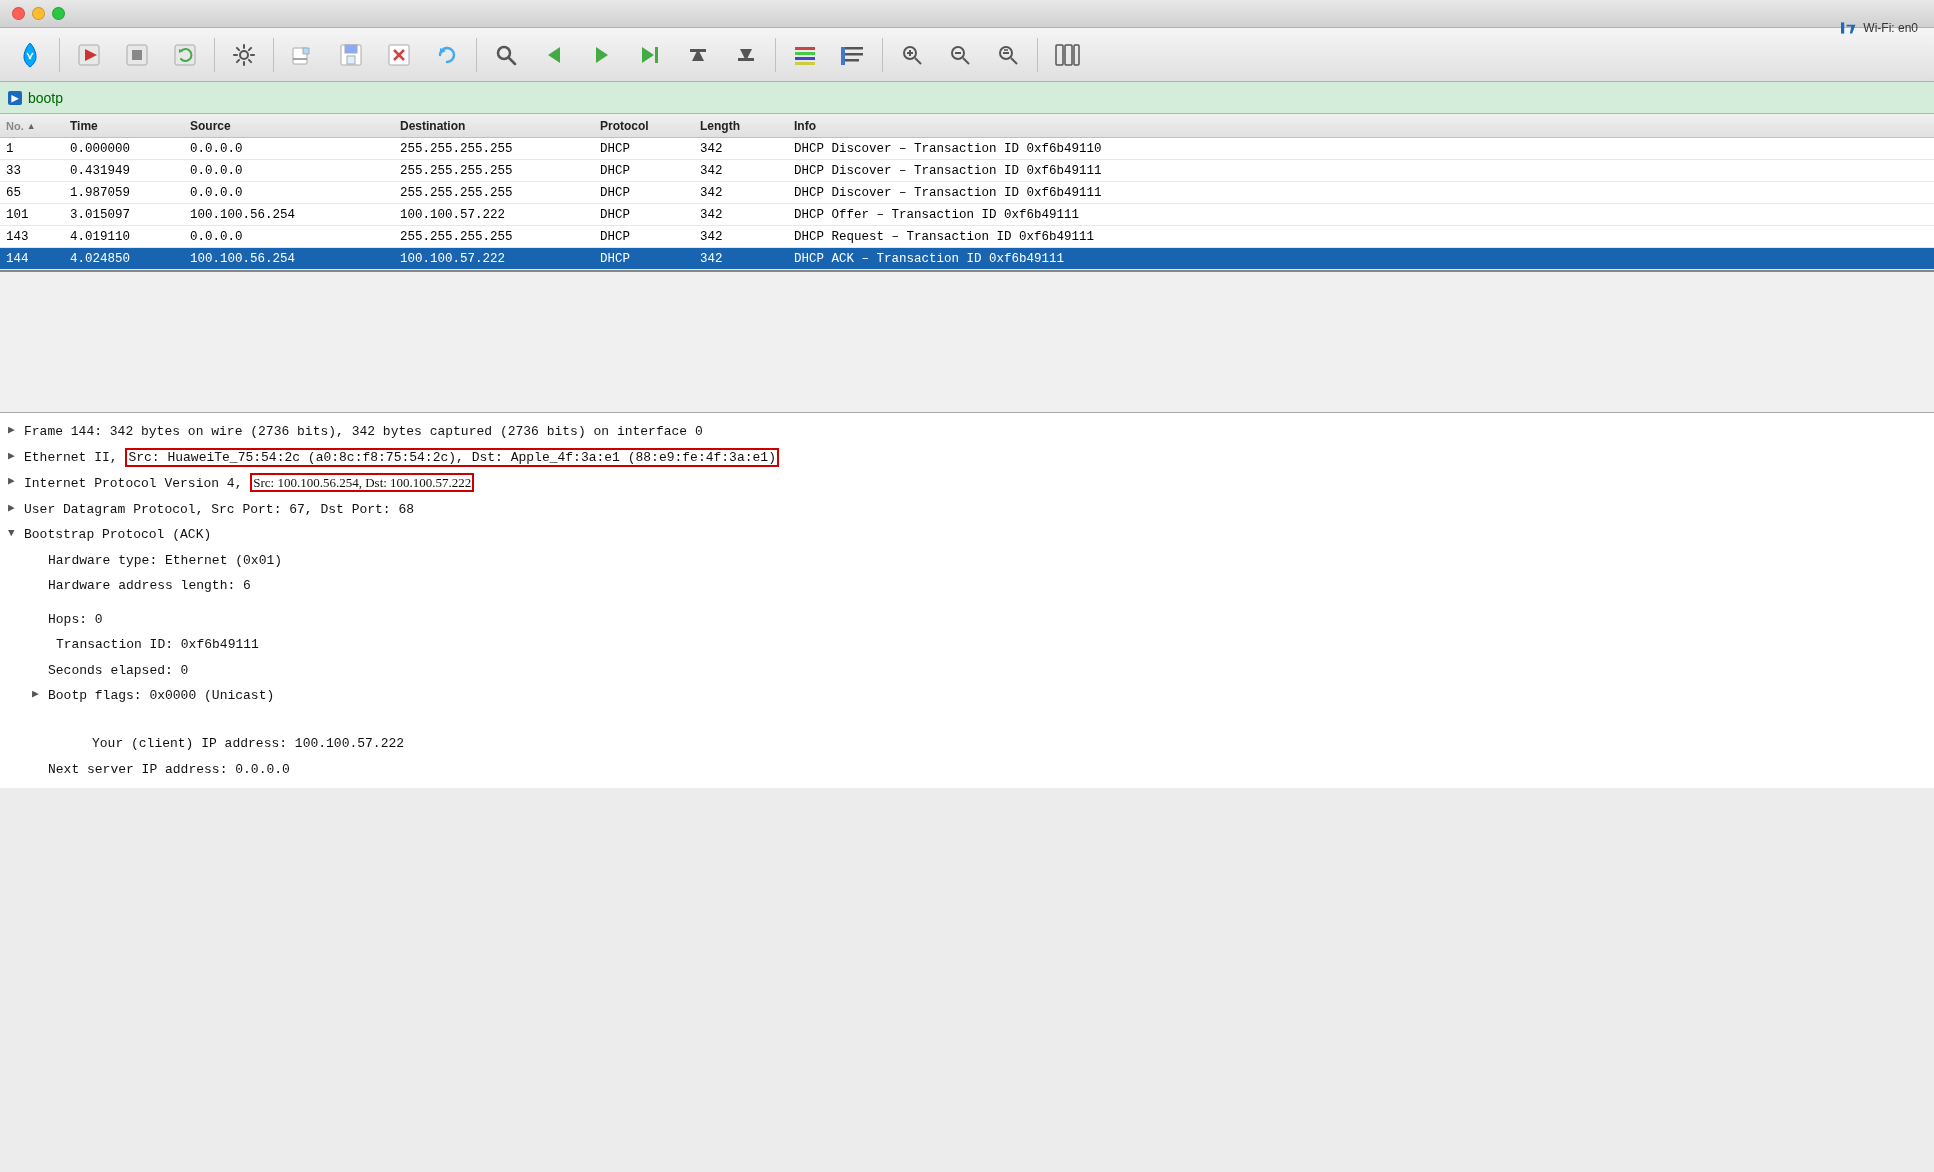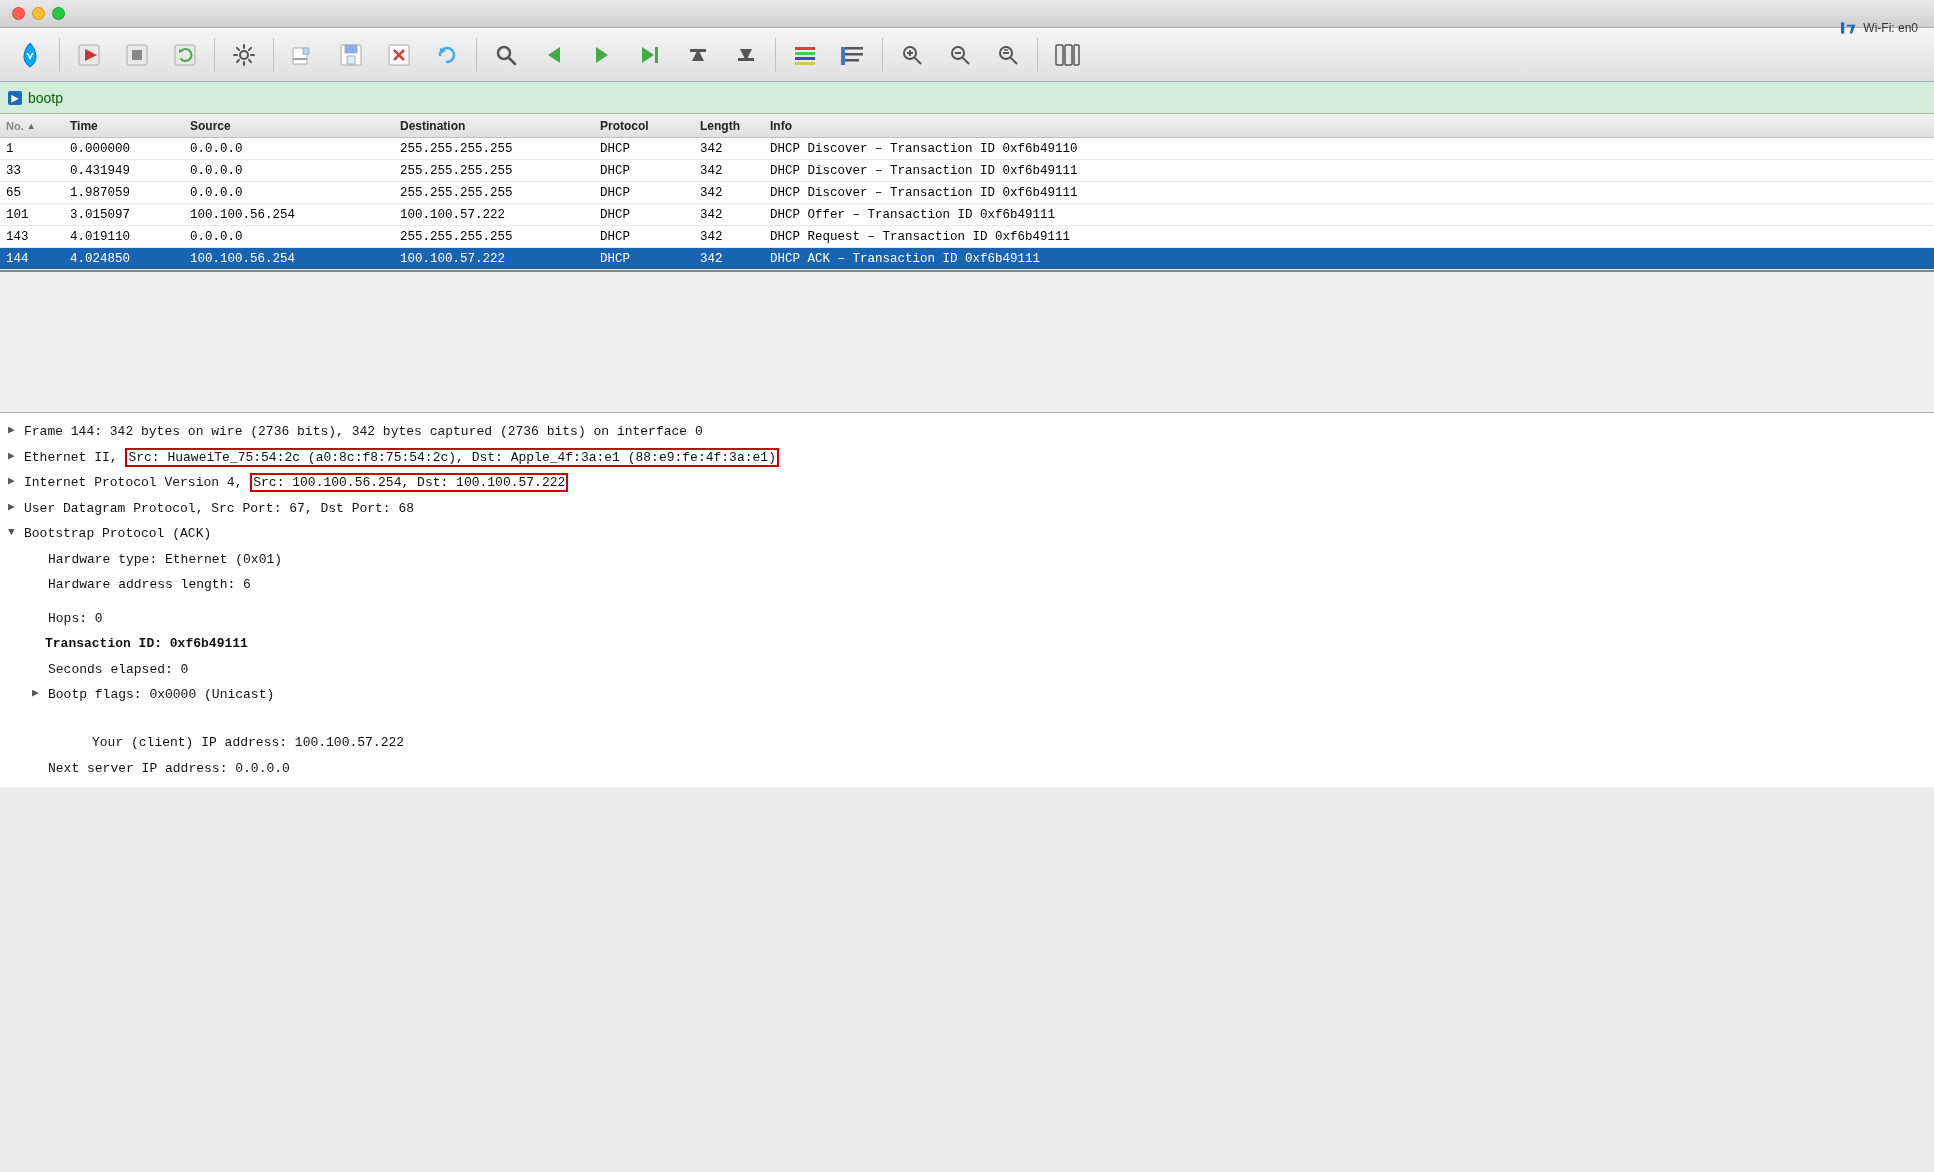--- a/index.html
+++ b/index.html
@@ -128,21 +128,21 @@
       font-size: 12px;
       font-weight: 600;
       color: #222;
       padding: 0;
     }
     .col-no { width: 70px; padding-left: 6px; display: flex; align-items: center; gap: 3px; }
     .col-time { width: 120px; }
     .col-src { width: 210px; }
     .col-dst { width: 200px; }
     .col-proto { width: 100px; }
-    .col-len { width: 70px; }
+    .col-len { width: 94px; }
     .col-info { flex: 1; }
 
     .packet-row {
       display: flex;
       align-items: center;
       height: 22px;
       border-bottom: 1px solid #e8e8e8;
       font-size: 12.5px;
       font-family: "Menlo", "Courier New", monospace;
       cursor: pointer;
@@ -471,21 +471,21 @@
   <div class="detail-row">
     <span class="expand-icon">▶</span>
     <span class="detail-text">
       <span>Ethernet II, </span><span style="display:inline; border: 2px solid #cc0000; padding: 0 1px;">Src: HuaweiTe_75:54:2c (a0:8c:f8:75:54:2c), Dst: Apple_4f:3a:e1 (88:e9:fe:4f:3a:e1)</span>
     </span>
   </div>
 
   <div class="detail-row">
     <span class="expand-icon">▶</span>
     <span class="detail-text">
-      <span>Internet Protocol Version 4, </span><span style="display:inline; border: 2px solid #cc0000; padding: 0 1px;">Src: 100.100.56.254, Dst: 100.100.57.222</span>
+      <span>Internet Protocol Version 4, </span><span style="display:inline; border: 2px solid #cc0000; padding: 0 1px; font-family: Liberation Serif, serif;">Src: 100.100.56.254, Dst: 100.100.57.222</span>
     </span>
   </div>
 
   <div class="detail-row">
     <span class="expand-icon">▶</span>
     <span class="detail-text">User Datagram Protocol, Src Port: 67, Dst Port: 68</span>
   </div>
 
   <div class="detail-row">
     <span class="expand-icon">▼</span>
@@ -498,21 +498,21 @@
     <span class="detail-text">Hardware type: Ethernet (0x01)</span>
   </div>
       <div class="detail-row" style="padding-left: 32px;">
     <span class="expand-icon">&nbsp;</span>
     <span class="detail-text">Hardware address length: 6</span>
   </div>
       <div class="detail-row" style="padding-left: 32px; margin-top: 8px;">
     <span class="expand-icon">&nbsp;</span>
     <span class="detail-text">Hops: 0</span>
   </div>
-      <div class="detail-row" style="padding-left: 29px; font-weight: bold;">
+      <div class="detail-row" style="padding-left: 40px;">
     <span class="expand-icon">&nbsp;</span>
     <span class="detail-text">Transaction ID: 0xf6b49111</span>
   </div>
       <div class="detail-row" style="padding-left: 32px;">
     <span class="expand-icon">&nbsp;</span>
     <span class="detail-text">Seconds elapsed: 0</span>
   </div>
       <div class="detail-row" style="padding-left: 32px;">
     <span class="expand-icon">▶</span>
     <span class="detail-text">Bootp flags: 0x0000 (Unicast)</span>

